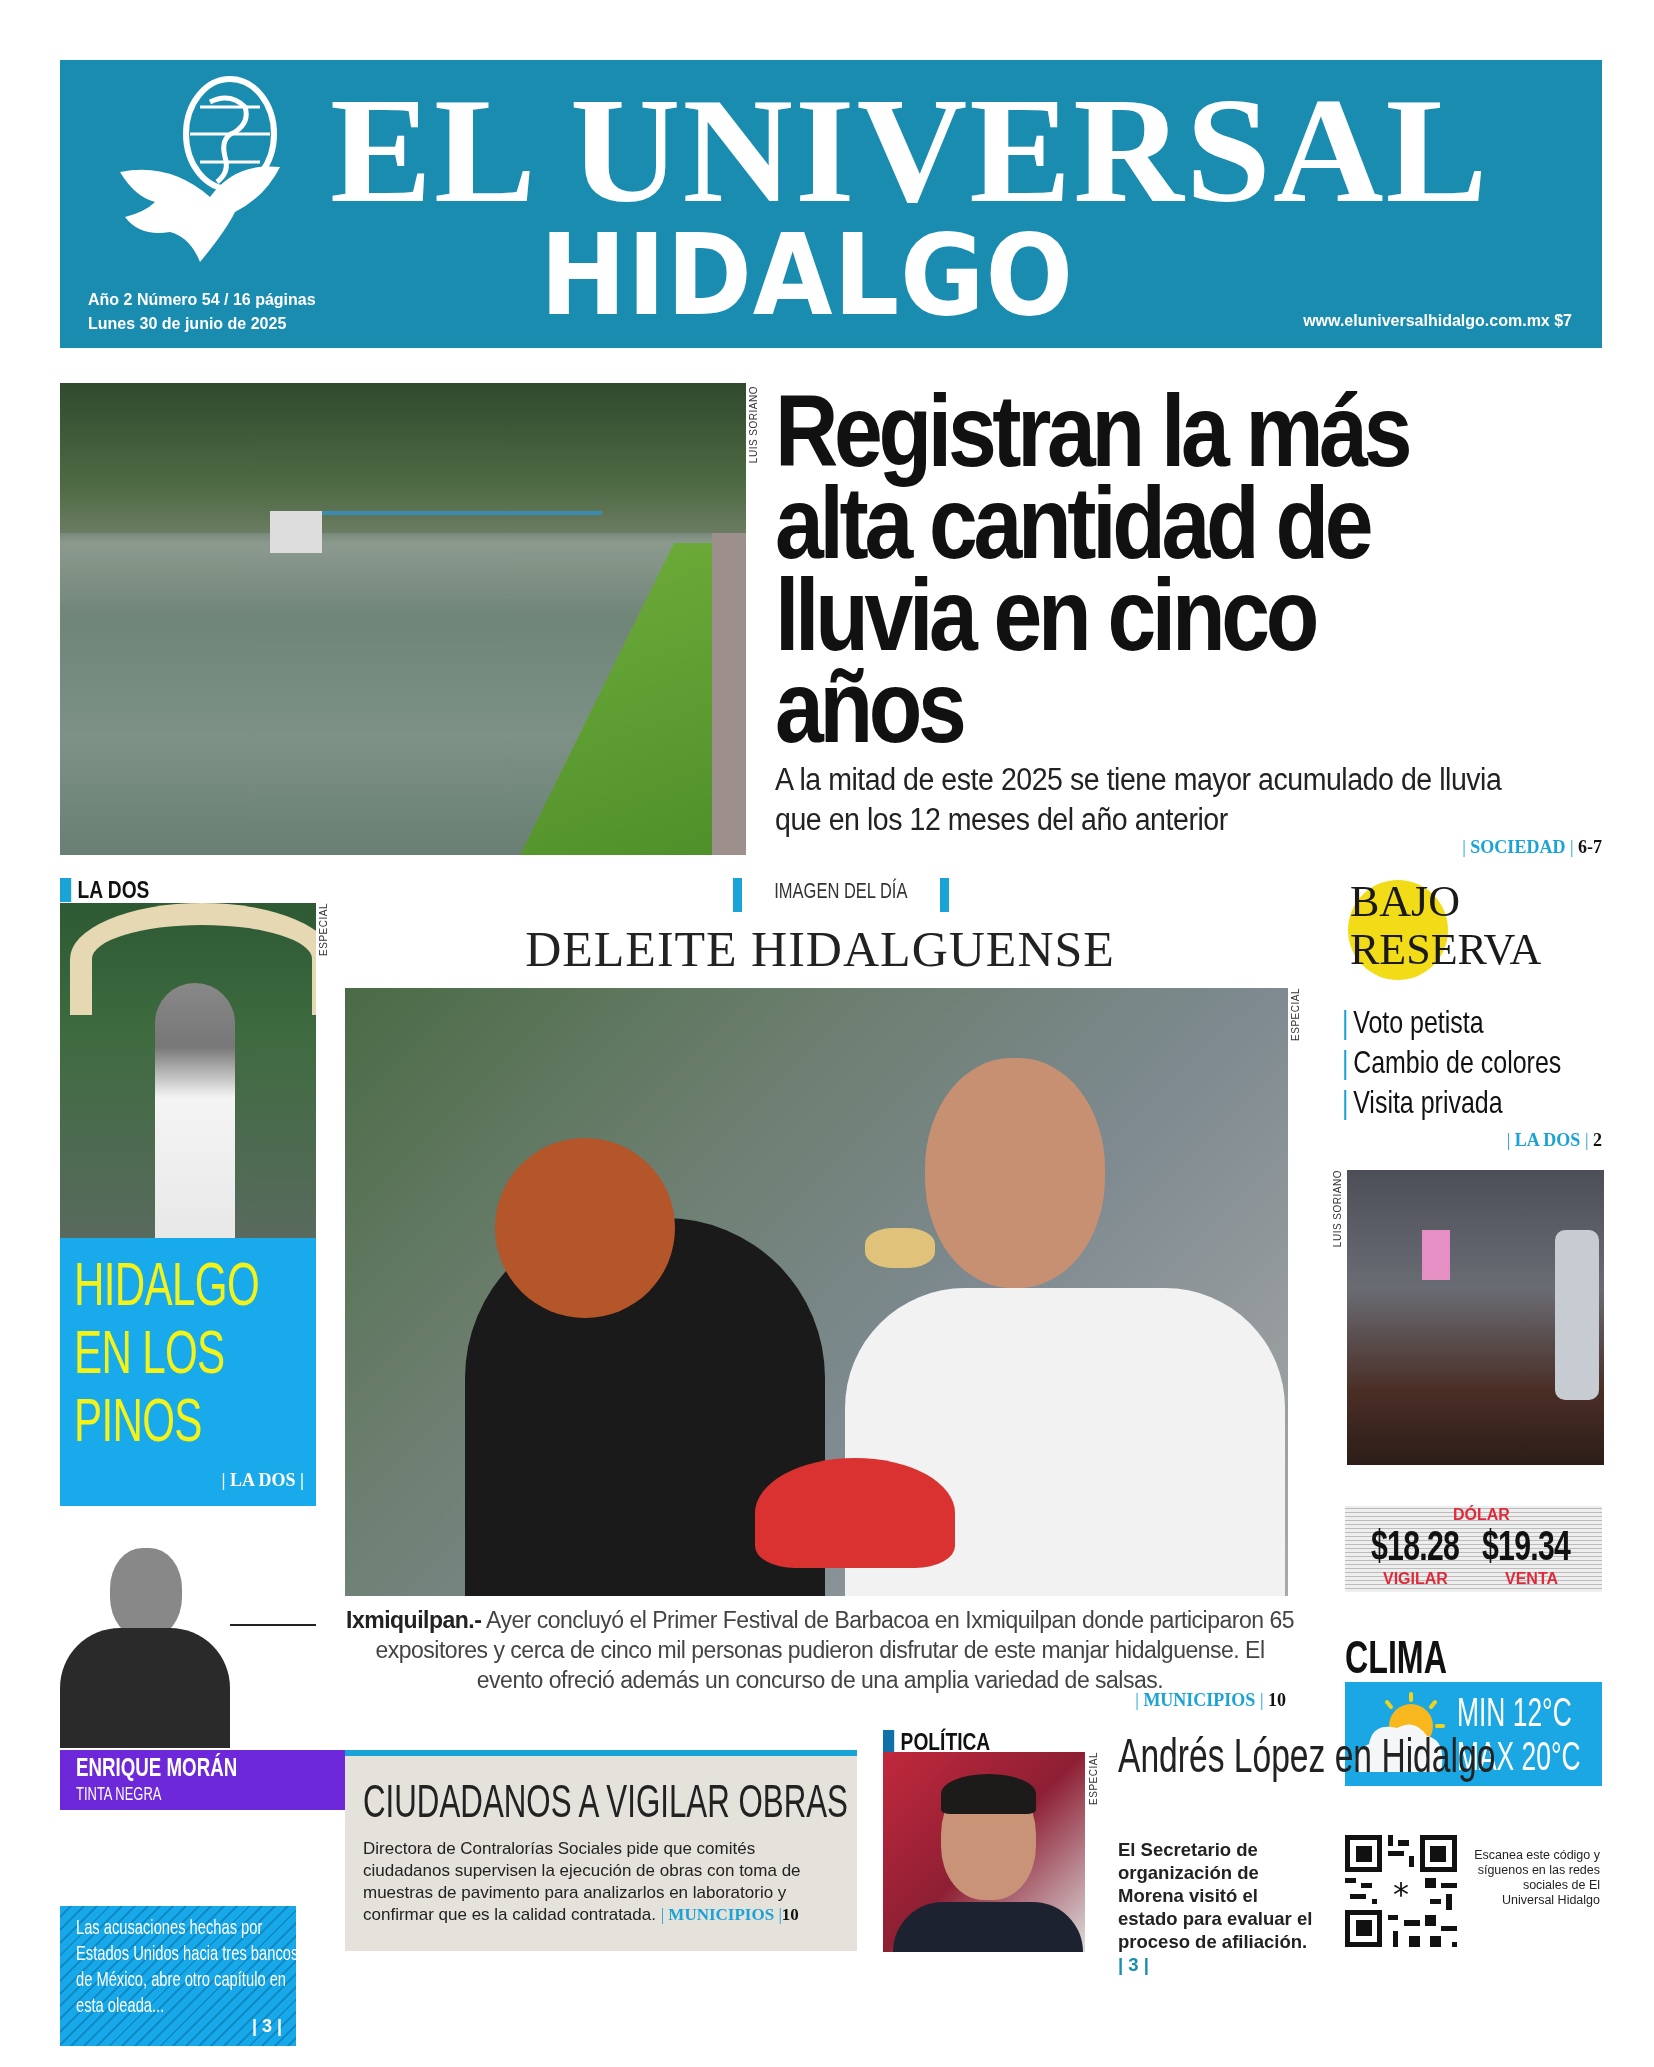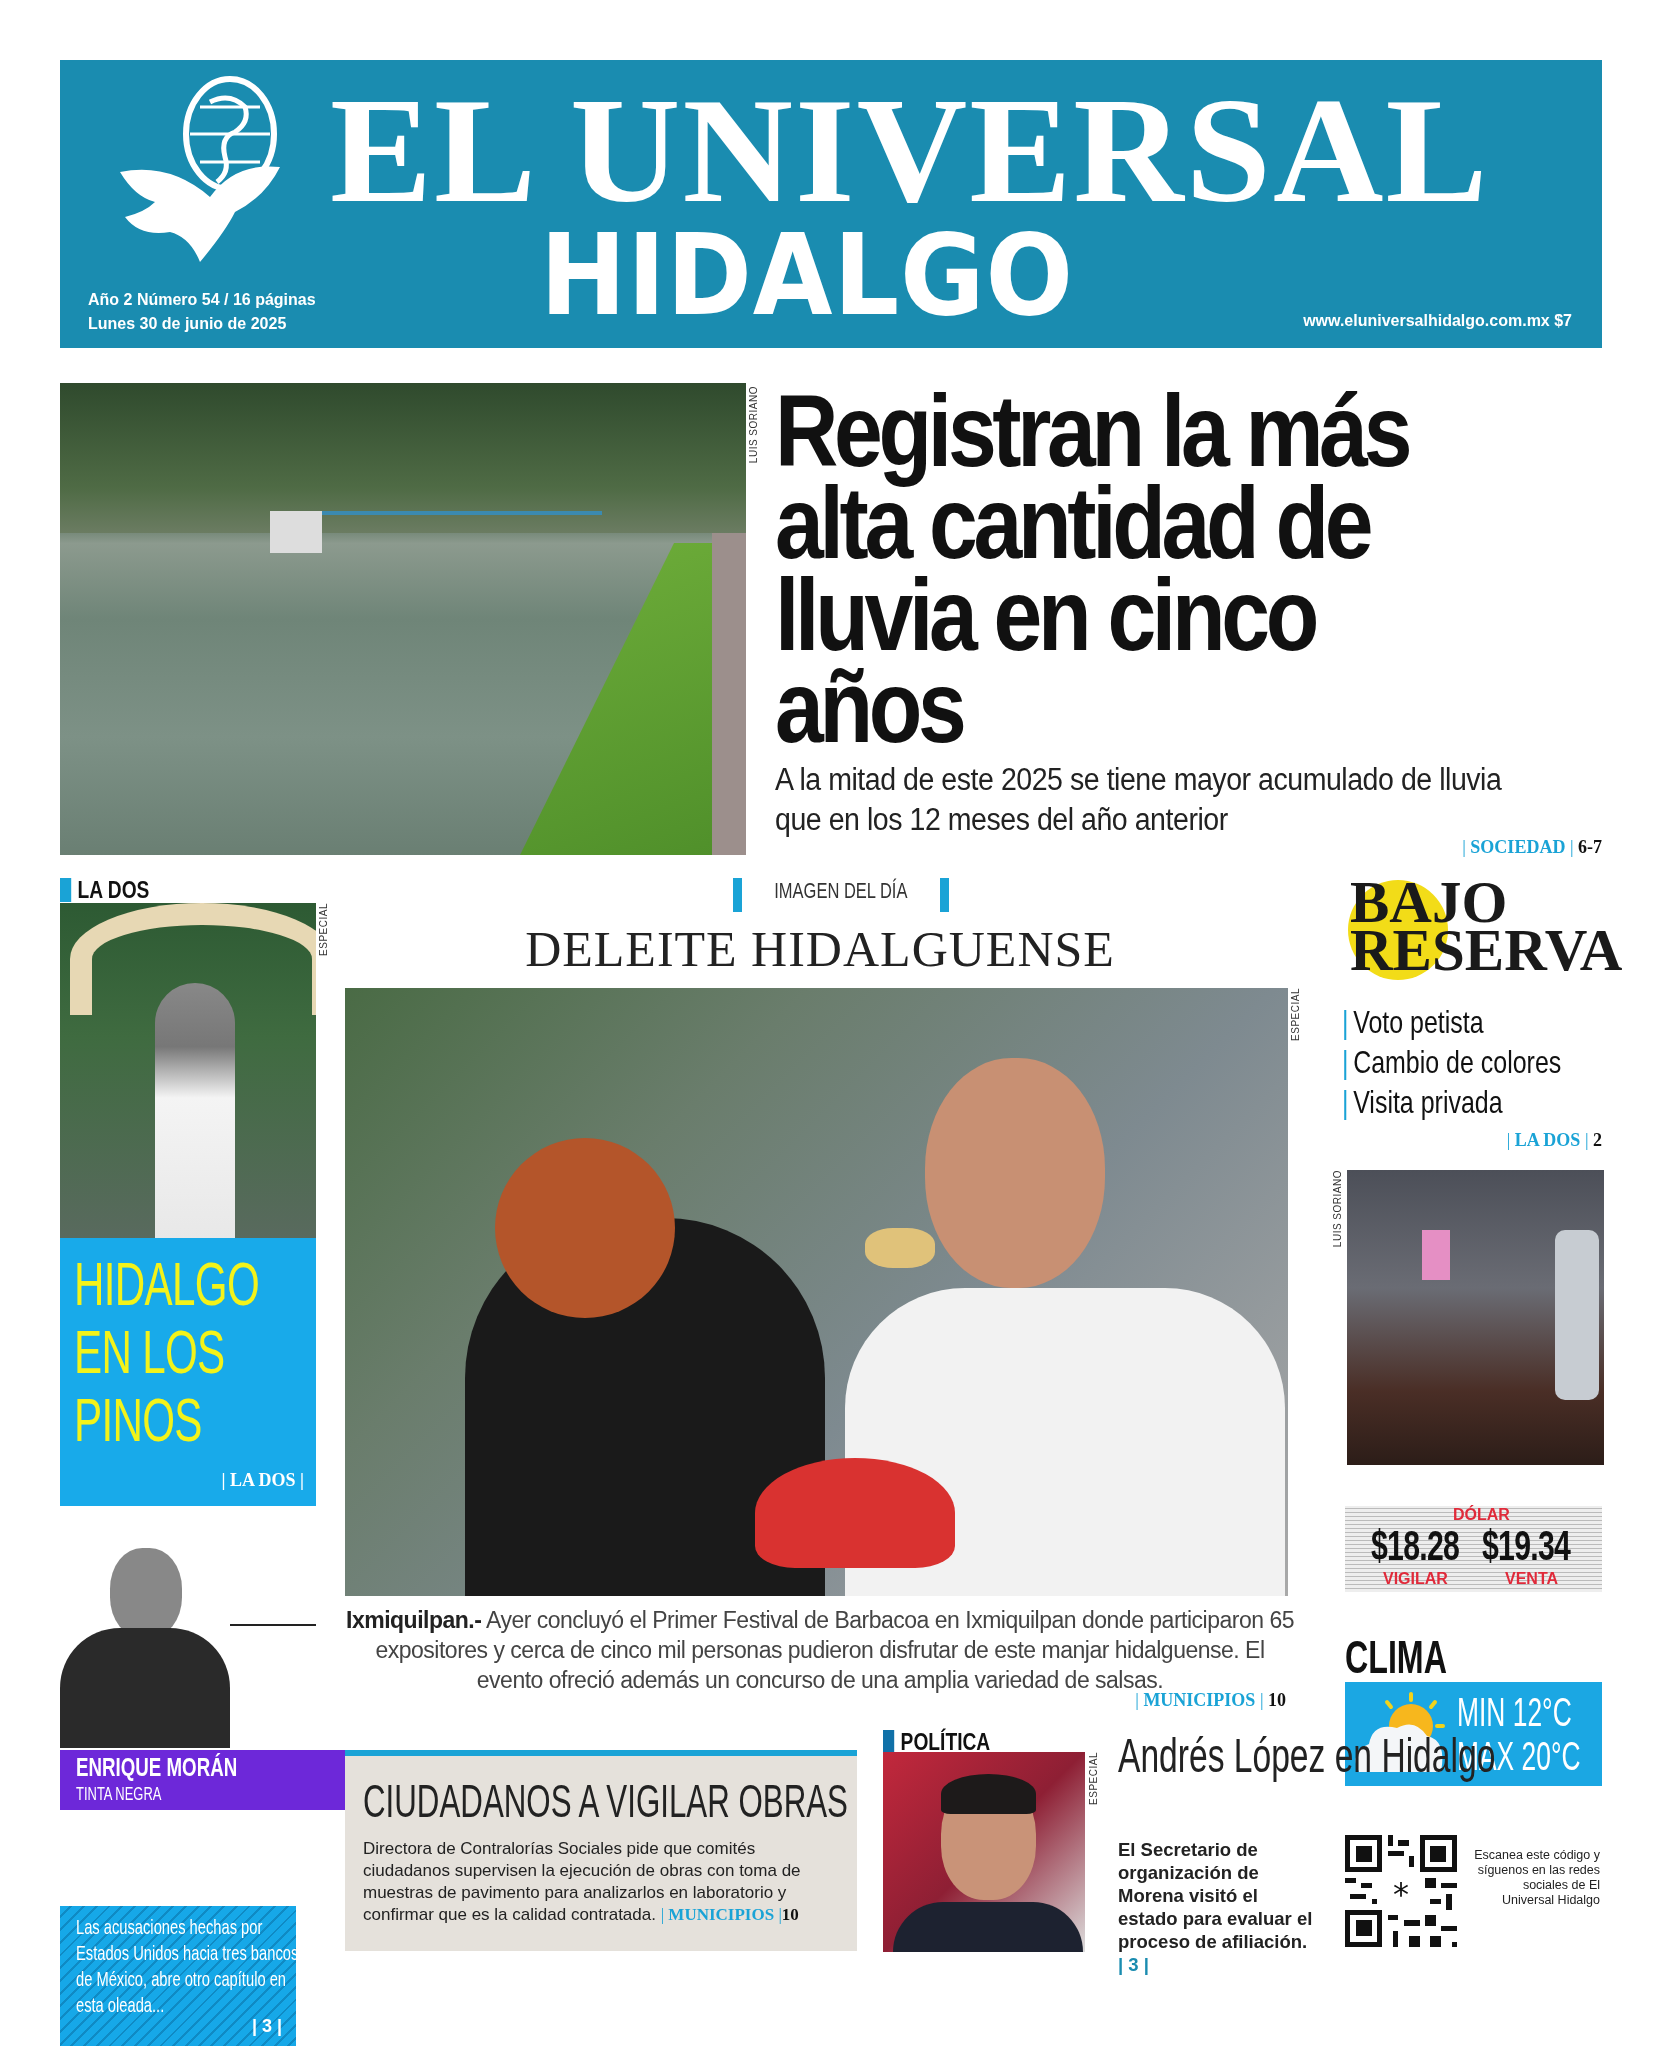--- a/index.html
+++ b/index.html
@@ -30,21 +30,21 @@
   .blue-box .t{position:absolute;left:14px;top:12px;font-size:62px;line-height:68px;color:#f3f31a;font-weight:normal;transform:scaleX(0.68);transform-origin:left;letter-spacing:-1px;}
   
   .imgday{left:733px;top:878px;display:flex;align-items:flex-start;gap:10px;font-size:22px;color:#333;}
   .imgday .bar{width:9px;height:34px;background:#1aa3d6;}
   .imgday span.txt{transform:scaleX(0.75);display:inline-block;}
   .deleite{left:340px;top:920px;width:960px;text-align:center;font-family:"Liberation Serif",serif;font-size:50px;color:#222;letter-spacing:1px;}
   .caption{left:345px;top:1605px;width:950px;text-align:center;font-size:23px;line-height:30px;color:#444;letter-spacing:-0.5px;}
   .caption b{color:#222;margin-top:24px;}
   
   .br-circle{left:1348px;top:880px;width:100px;height:100px;border-radius:50%;background:#f2dc18;}
-  .br-title{left:1350px;top:878px;font-family:"Liberation Serif",serif;font-weight:bold;font-size:59px;line-height:48px;color:#1a1a1a;}
+  .br-title{left:1350px;top:878px;font-family:"Liberation Serif",serif;font-weight:normal;font-size:44px;line-height:48px;color:#1a1a1a;}
   .br-list{left:1342px;top:1002px;}
   .br-item{font-size:32px;line-height:40px;color:#111;transform:scaleX(0.78);transform-origin:left;white-space:nowrap;}
   .br-item .pipe{color:#1aa3d6;margin-right:6px;}
   
   .dolar{left:1345px;top:1506px;width:257px;height:86px;background:repeating-linear-gradient(0deg,#eee 0px,#eee 3px,#bbb 3px,#bbb 4px);}
   .dolar .lab{position:absolute;font-weight:bold;color:#e02a3a;font-size:16px;}
   .dolar .val{position:absolute;top:16px;font-weight:bold;font-size:42px;color:#111;transform:scaleX(0.72);transform-origin:left;letter-spacing:-1px;}
   
   .clima-h{left:1345px;top:1630px;font-weight:bold;font-size:46px;color:#111;transform:scaleX(0.7);transform-origin:left;}
   .clima-box{left:1345px;top:1682px;width:257px;height:104px;background:#1ba7e3;}

